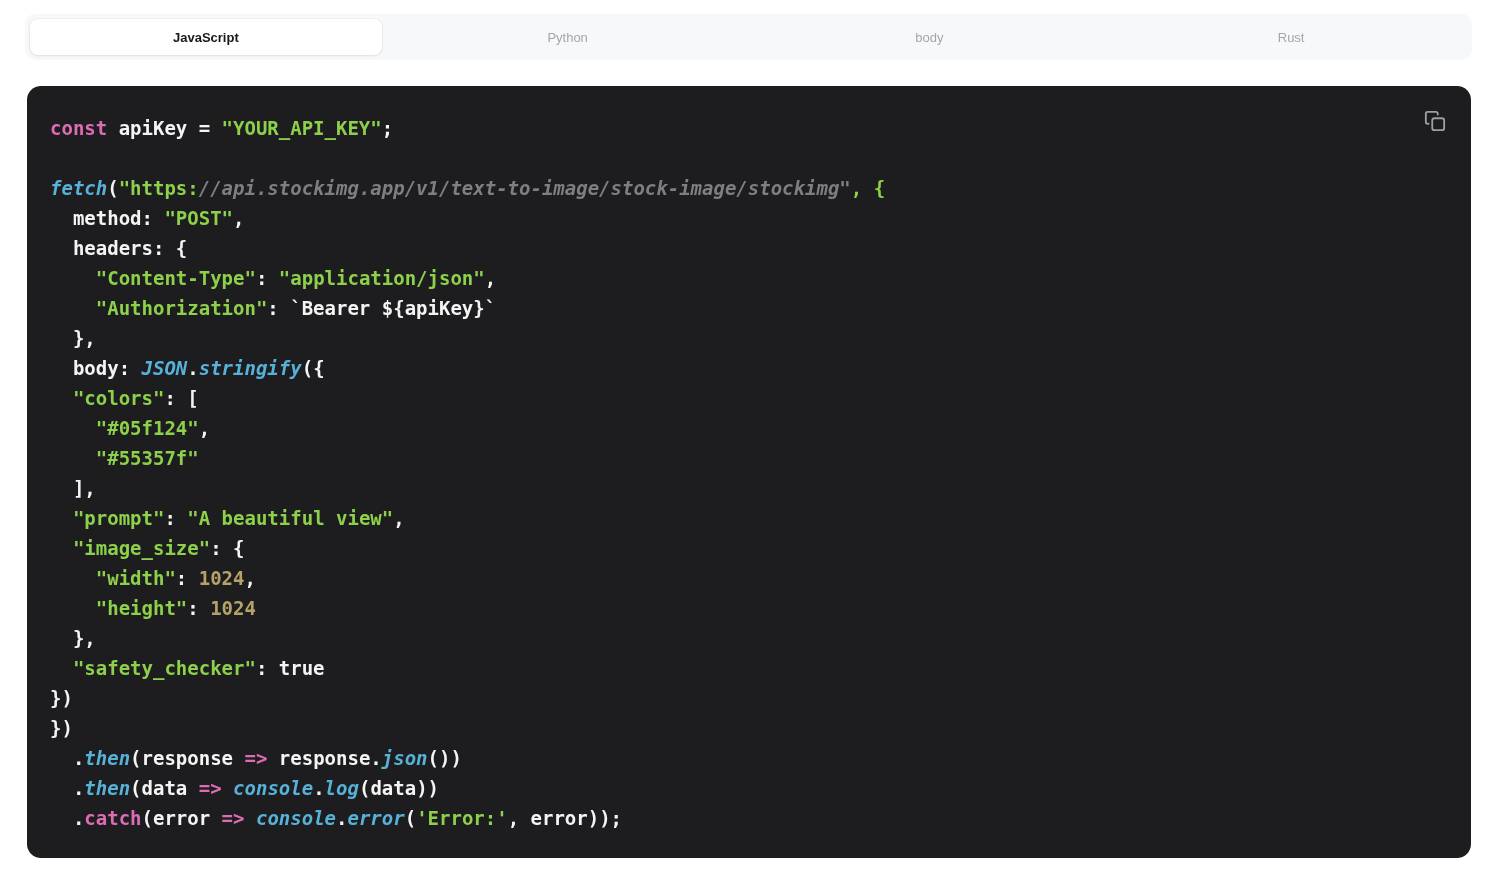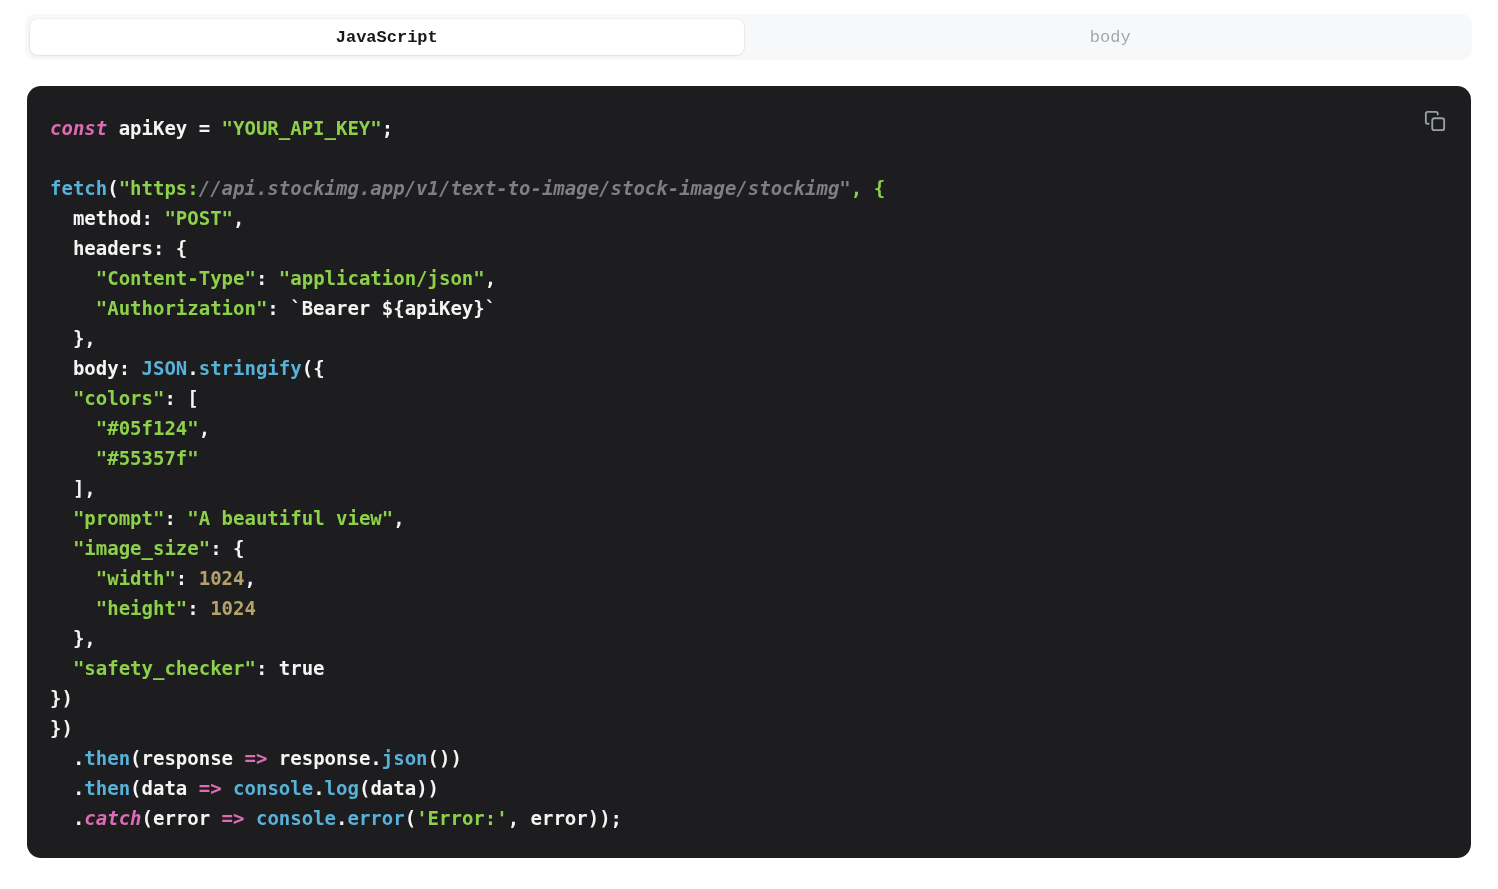--- a/index.html
+++ b/index.html
@@ -26,22 +26,22 @@
     overflow:hidden;
   }
   .tabbar{
     position:absolute;left:25px;top:14px;width:1447px;height:46px;
     background:var(--tabbar-bg);border-radius:10px;
     display:flex;align-items:stretch;
   }
   .tab{
     flex:1;margin:5px;border:0;background:transparent;border-radius:8px;
     display:flex;align-items:center;justify-content:center;
-    font-family:Liberation Mono, monospace;
-    font-size:17px;font-weight:500;color:var(--tab-inactive-text);
+    font-family:Liberation Sans, sans-serif;
+    font-size:13px;font-weight:500;color:var(--tab-inactive-text);
     cursor:pointer;padding:0;
   }
   .tab.active{
     background:var(--tab-active-bg);
     color:var(--tab-active-text);
     font-weight:700;
     box-shadow:0 1px 3px rgba(0,0,0,.08), 0 0 0 1px rgba(0,0,0,.03);
   }
   .codeblock{
     position:absolute;left:27px;top:86px;width:1444px;height:772px;
@@ -49,38 +49,40 @@
   }
   .code{
     margin:0;padding:27px 24px 0 23px;
     font-family:"DejaVu Sans Mono", monospace;
     font-size:19px;line-height:30px;font-weight:600;
     color:var(--c-w);
     white-space:pre;
   }
   .cl{min-height:30px;}
   .tk-w{color:var(--c-w);}
-  .tk-pink{color:var(--c-pink);font-style:italic;}
+  .tk-pink{color:var(--c-pink);}
   .tk-green{color:var(--c-green);}
-  .tk-cyan{color:var(--c-cyan);}
+  .tk-cyan{color:var(--c-cyan);font-style:italic;}
   .tk-gray{color:var(--c-gray);font-style:italic;}
   .tk-tan{color:var(--c-tan);}
   .copy-btn{
     position:absolute;top:21px;right:22px;width:28px;height:28px;
     background:transparent;border:0;padding:0;cursor:pointer;
     display:flex;align-items:center;justify-content:center;
   }
   .copy-btn svg{display:block;}
 </style>
 </head>
 <body>
 
 <div class="tabbar" id="tabbar">
     <button class="tab active">JavaScript</button>
+    <button class="tab">Python</button>
     <button class="tab">body</button>
+    <button class="tab">Rust</button>
   </div>
 
 <div class="codeblock">
   <button class="copy-btn" title="Copy">
     <span>
       <svg viewBox="0 0 24 24" width="22" height="22" fill="none" stroke="#9aa0a6" stroke-width="2" stroke-linecap="round" stroke-linejoin="round">
         <rect x="9" y="9" width="13" height="13" rx="2.5"></rect>
         <path d="M5 15H4a2 2 0 0 1-2-2V4a2 2 0 0 1 2-2h9a2 2 0 0 1 2 2v1"></path>
       </svg>
     </span>

